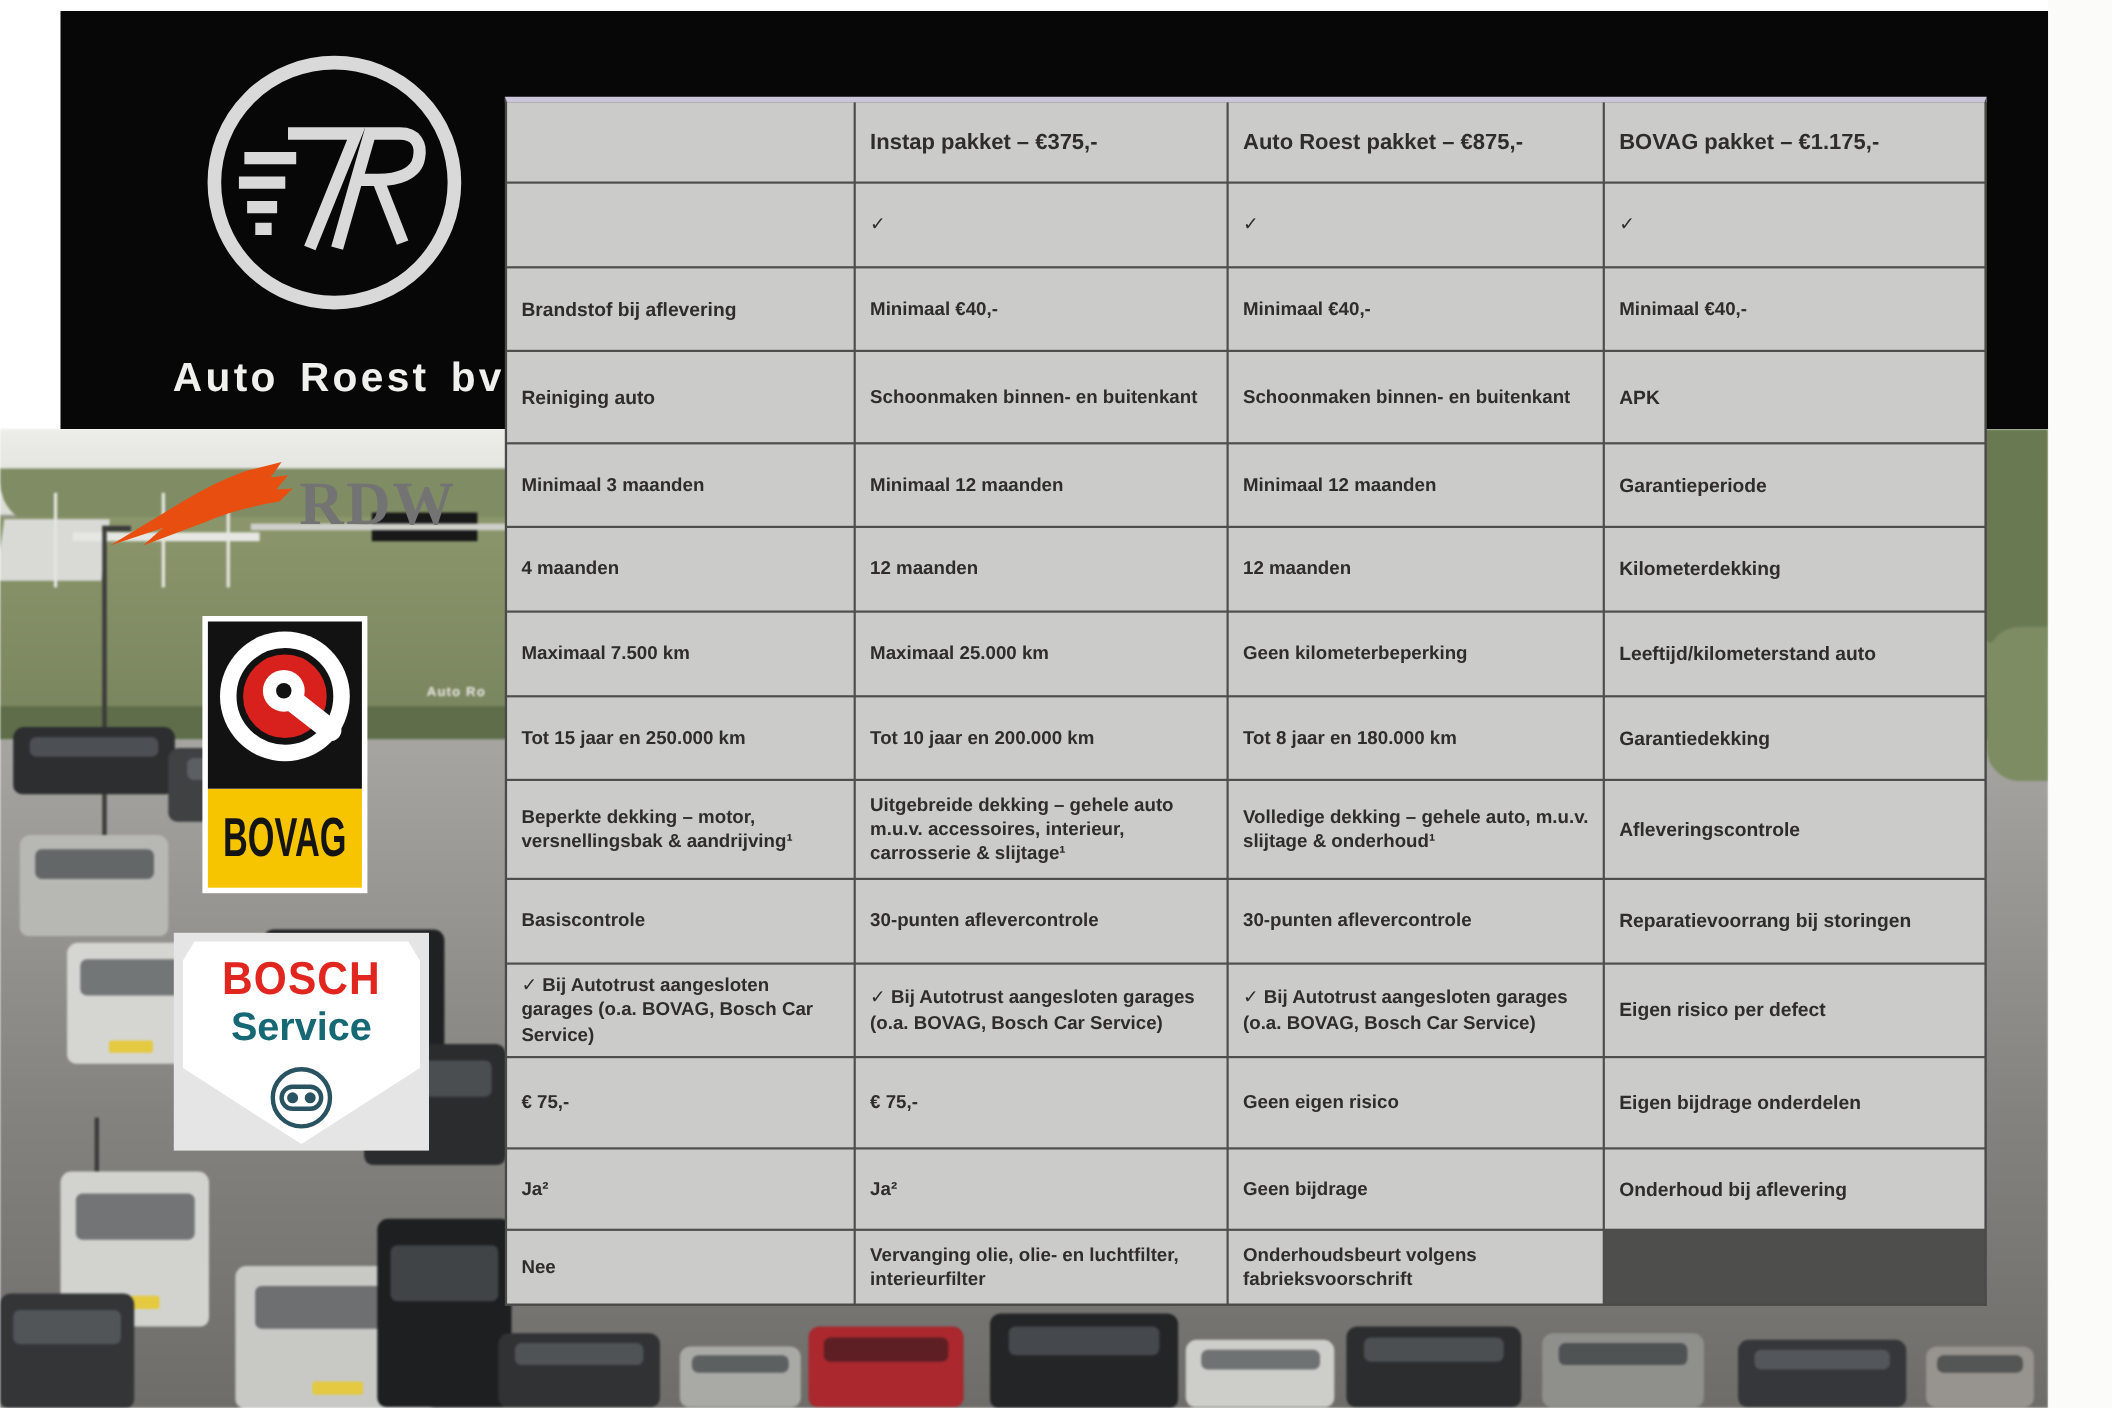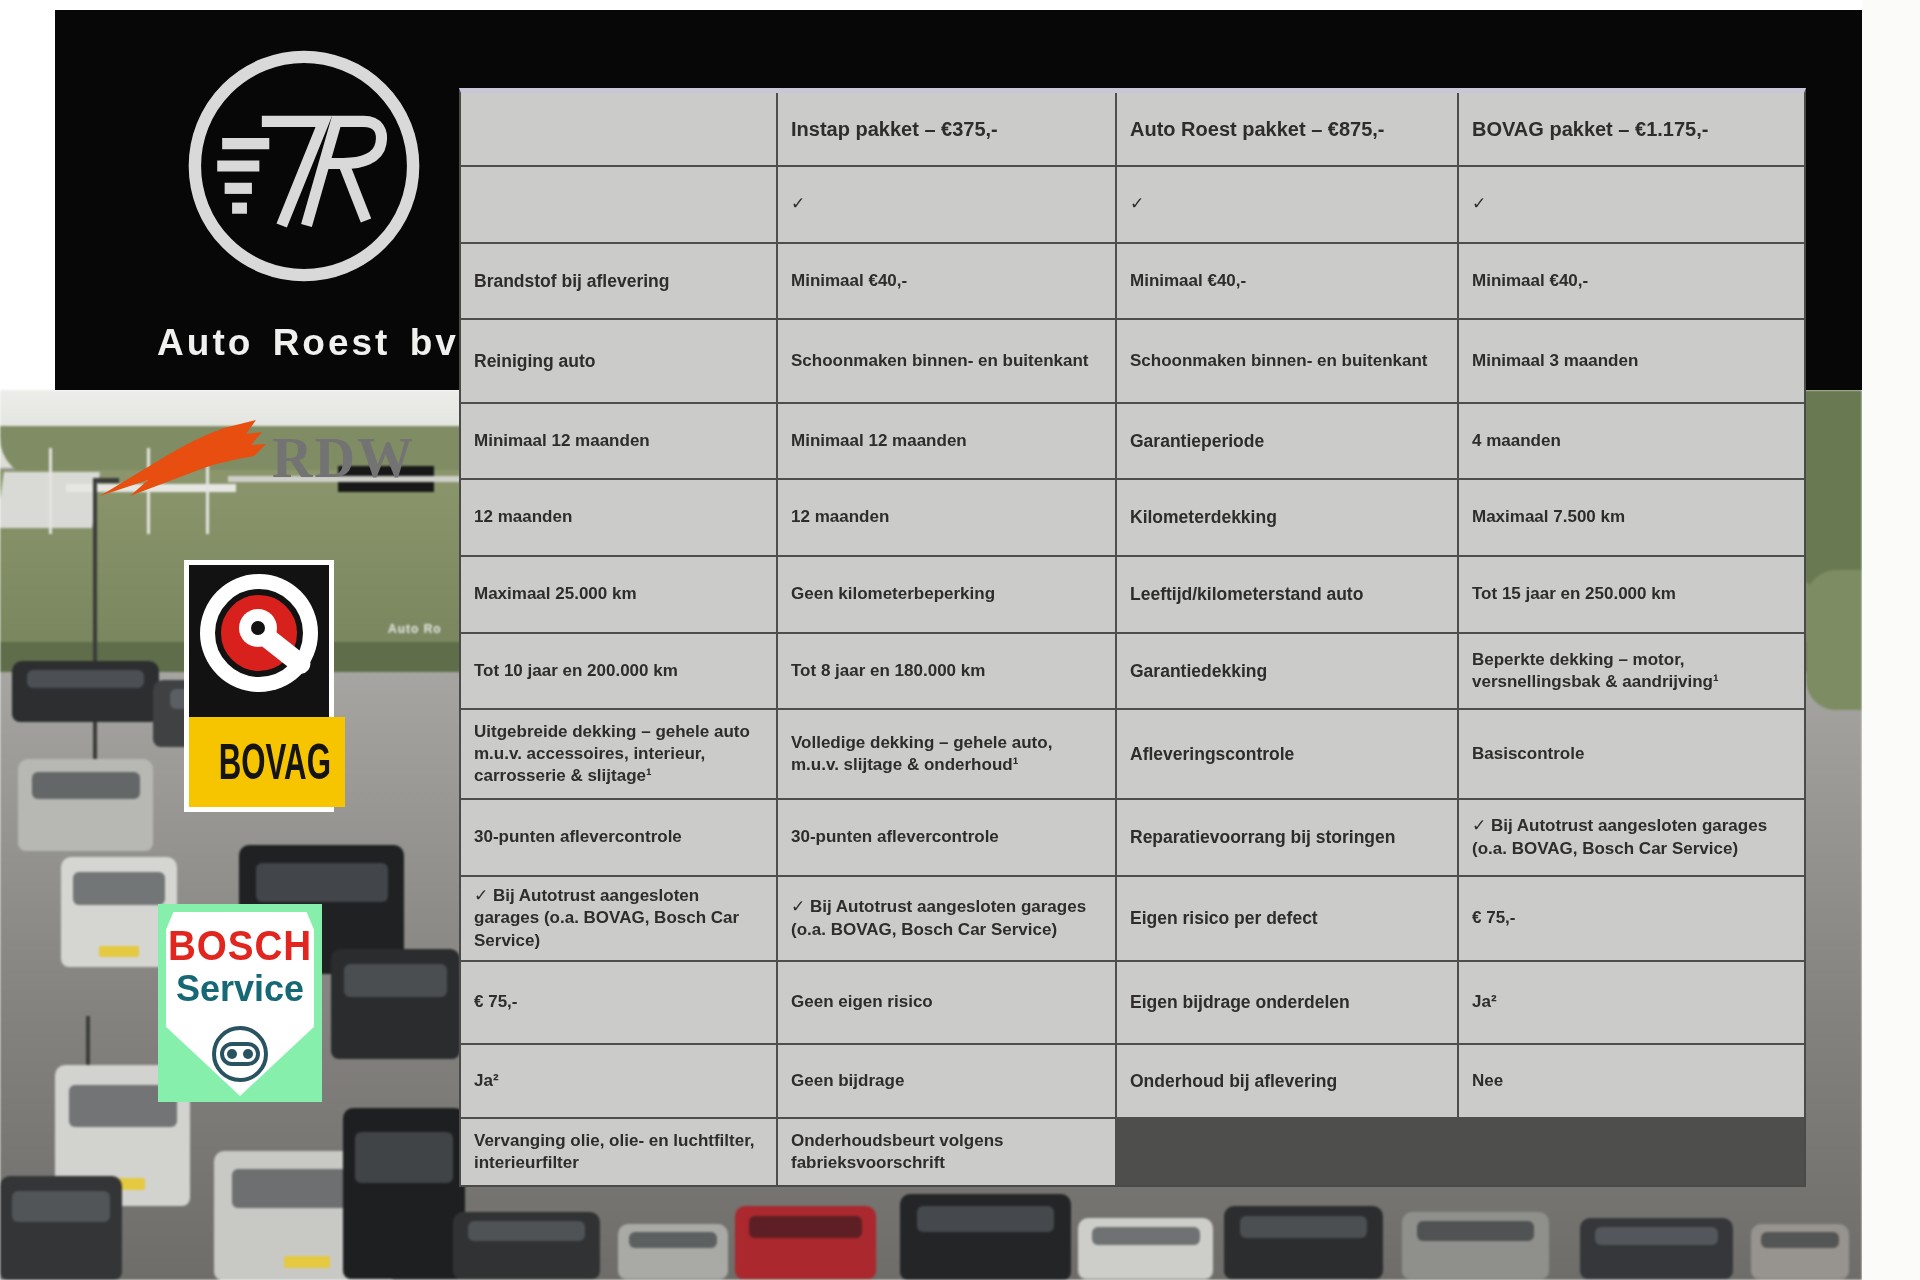--- a/index.html
+++ b/index.html
@@ -47,25 +47,25 @@
   .bovag{position:absolute;left:184px;top:560px;width:150px;height:252px;background:#ffffff;
          padding:5px;box-sizing:border-box;z-index:3;}
   .bovag-top{position:relative;width:100%;height:152px;background:#121212;overflow:hidden;}
   .bovag-ring{position:absolute;left:11px;top:9px;width:118px;height:118px;border-radius:50%;background:#ffffff;}
   .bovag-disc{position:absolute;left:26px;top:24px;width:88px;height:88px;border-radius:50%;
               background:#d8211d;border:6px solid #121212;box-sizing:border-box;}
   .bovag-wrench{position:absolute;left:66px;top:58px;width:66px;height:20px;background:#ffffff;
                 border-radius:10px;transform:rotate(38deg);transform-origin:6px 10px;}
   .bovag-head{position:absolute;left:50px;top:44px;width:38px;height:38px;border-radius:50%;background:#ffffff;}
   .bovag-hole{position:absolute;left:62px;top:56px;width:14px;height:14px;border-radius:50%;background:#121212;}
-  .bovag-bottom{width:100%;height:90px;background:#f6c500;display:flex;align-items:center;justify-content:center;padding-left:16px;}
+  .bovag-bottom{width:100%;height:90px;background:#f6c500;display:flex;align-items:center;justify-content:center;}
   .bovag-text{color:#141414;font-size:40px;font-weight:800;letter-spacing:0;transform:scaleX(.78) scaleY(1.25);}
 
   
-  .bosch{position:absolute;left:158px;top:904px;width:164px;height:198px;background:#86efac;z-index:3;overflow:hidden;}
+  .bosch{position:absolute;left:158px;top:848px;width:232px;height:198px;background:#e5e5e5;z-index:3;overflow:hidden;}
   .bosch-shield{position:absolute;left:8px;right:8px;top:0;bottom:0;background:#ffffff;
                 clip-path:polygon(0 13%,5% 4%,95% 4%,100% 13%,100% 62%,50% 97%,0 62%);}
   .bosch-l1{position:absolute;left:0;width:100%;top:18px;text-align:center;color:#e0261f;
             font-size:42px;font-weight:800;letter-spacing:1px;transform:scaleX(.92);}
   .bosch-l2{position:absolute;left:0;width:100%;top:64px;text-align:center;color:#176875;
             font-size:36px;font-weight:700;}
   .bosch-sym{position:absolute;left:50%;top:118px;transform:translateX(-50%);}
 
   
   .pkg-table{position:absolute;left:459px;top:88px;width:1347px;z-index:4;display:grid;
@@ -228,20 +228,21 @@
       <div class="cell">✓</div>
       <div class="cell">✓</div>
       <div class="cell">✓</div>
       <div class="cell lab">Brandstof bij aflevering</div>
       <div class="cell">Minimaal €40,-</div>
       <div class="cell">Minimaal €40,-</div>
       <div class="cell">Minimaal €40,-</div>
       <div class="cell lab">Reiniging auto</div>
       <div class="cell">Schoonmaken binnen- en buitenkant</div>
       <div class="cell">Schoonmaken binnen- en buitenkant</div>
+      <div class="cell lab">APK</div>
       <div class="cell">Minimaal 3 maanden</div>
       <div class="cell">Minimaal 12 maanden</div>
       <div class="cell">Minimaal 12 maanden</div>
       <div class="cell lab">Garantieperiode</div>
       <div class="cell">4 maanden</div>
       <div class="cell">12 maanden</div>
       <div class="cell">12 maanden</div>
       <div class="cell lab">Kilometerdekking</div>
       <div class="cell">Maximaal 7.500 km</div>
       <div class="cell">Maximaal 25.000 km</div>

